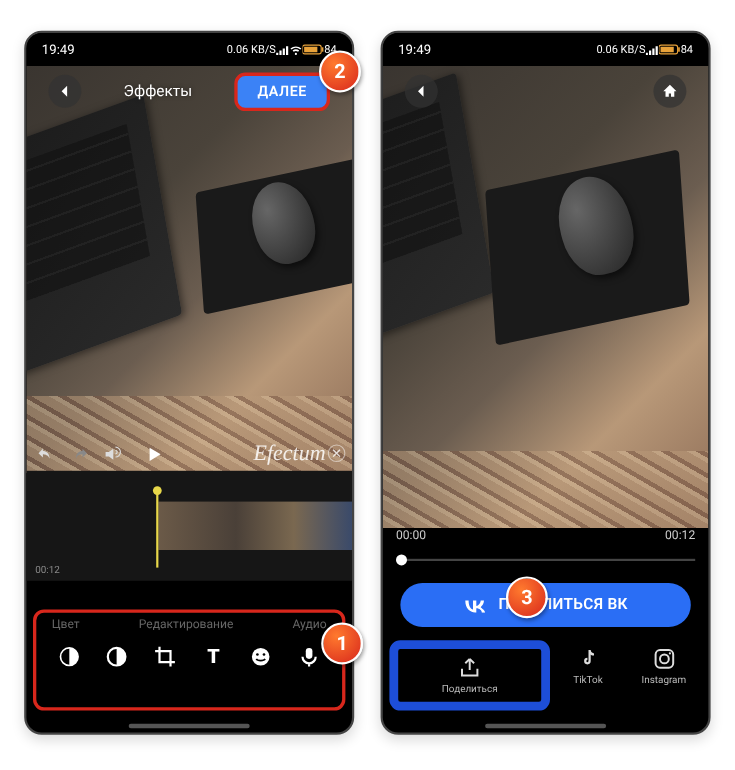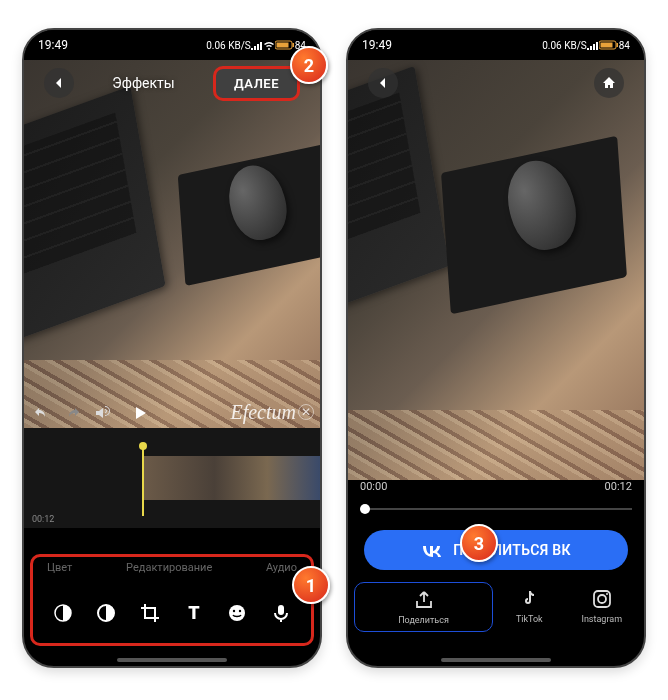--- a/index.html
+++ b/index.html
@@ -10,21 +10,21 @@
     background: #fff;
     font-family: -apple-system, Roboto, Arial, sans-serif;
     position: relative;
     overflow: hidden;
   }
   .phone {
     position: absolute;
     width: 296px;
     height: 636px;
     border: 2px solid #444;
-    border-radius: 32px;
+    border-radius: 16px;
     background: #000;
     overflow: hidden;
     box-shadow: 0 4px 12px rgba(0,0,0,0.15);
   }
   .phone-left { left: 22px; top: 28px; }
   .phone-right { left: 346px; top: 28px; }
 
   .status-bar {
     height: 30px;
     background: #000;
@@ -49,21 +49,21 @@
     z-index: 5;
   }
   .circ-btn {
     width: 30px; height: 30px; border-radius: 50%;
     background: rgba(50,50,50,0.7);
     display:flex;align-items:center;justify-content:center;
     color:#fff;
   }
   .title { color:#fff; font-size:14px; text-shadow:0 0 4px rgba(0,0,0,0.5);}
   .next-btn {
-    background: #404040;
+    background: #3b82f6;
     color:#fff;
     font-size:13px;
     font-weight:600;
     padding: 7px 18px;
     border-radius: 16px;
     letter-spacing: 0.5px;
   }
   .red-box { border:3px solid #d8271c; border-radius:10px; }
 
   
@@ -167,21 +167,21 @@
   .tools-panel {
     position:absolute;
     left:6px; right:6px; bottom:20px;
     height:82px;
     padding-top:4px;
   }
   .tool-tabs {
     display:flex; justify-content:space-between;
     padding: 0 14px;
     color:#666; font-size:11px;
-    margin-bottom:24px;
+    margin-bottom:8px;
     text-align:center;
   }
   .tool-icons {
     display:flex; justify-content:space-around; align-items:center;
     color:#fff;
     padding: 4px 8px;
   }
   .tool-icons > div { width:32px; display:flex; justify-content:center;}
 
   
@@ -220,21 +220,21 @@
     padding: 0 6px;
   }
   .share-cell {
     flex:1;
     display:flex; flex-direction:column; align-items:center;
     color:#bbb; font-size:9px; gap:4px;
     padding:6px 2px;
   }
   .share-cell svg { color:#ddd; }
   .share-pair-box {
-    border:1px solid #1d4ed8; border-radius:10px;
+    border:8px solid #1d4ed8; border-radius:10px;
     display:flex; flex:2;
   }
 
   .home-ind {
     position:absolute; bottom:4px; left:50%; transform:translateX(-50%);
     width:110px; height:4px; background:#555; border-radius:2px;
   }
 
   
   .callout {

